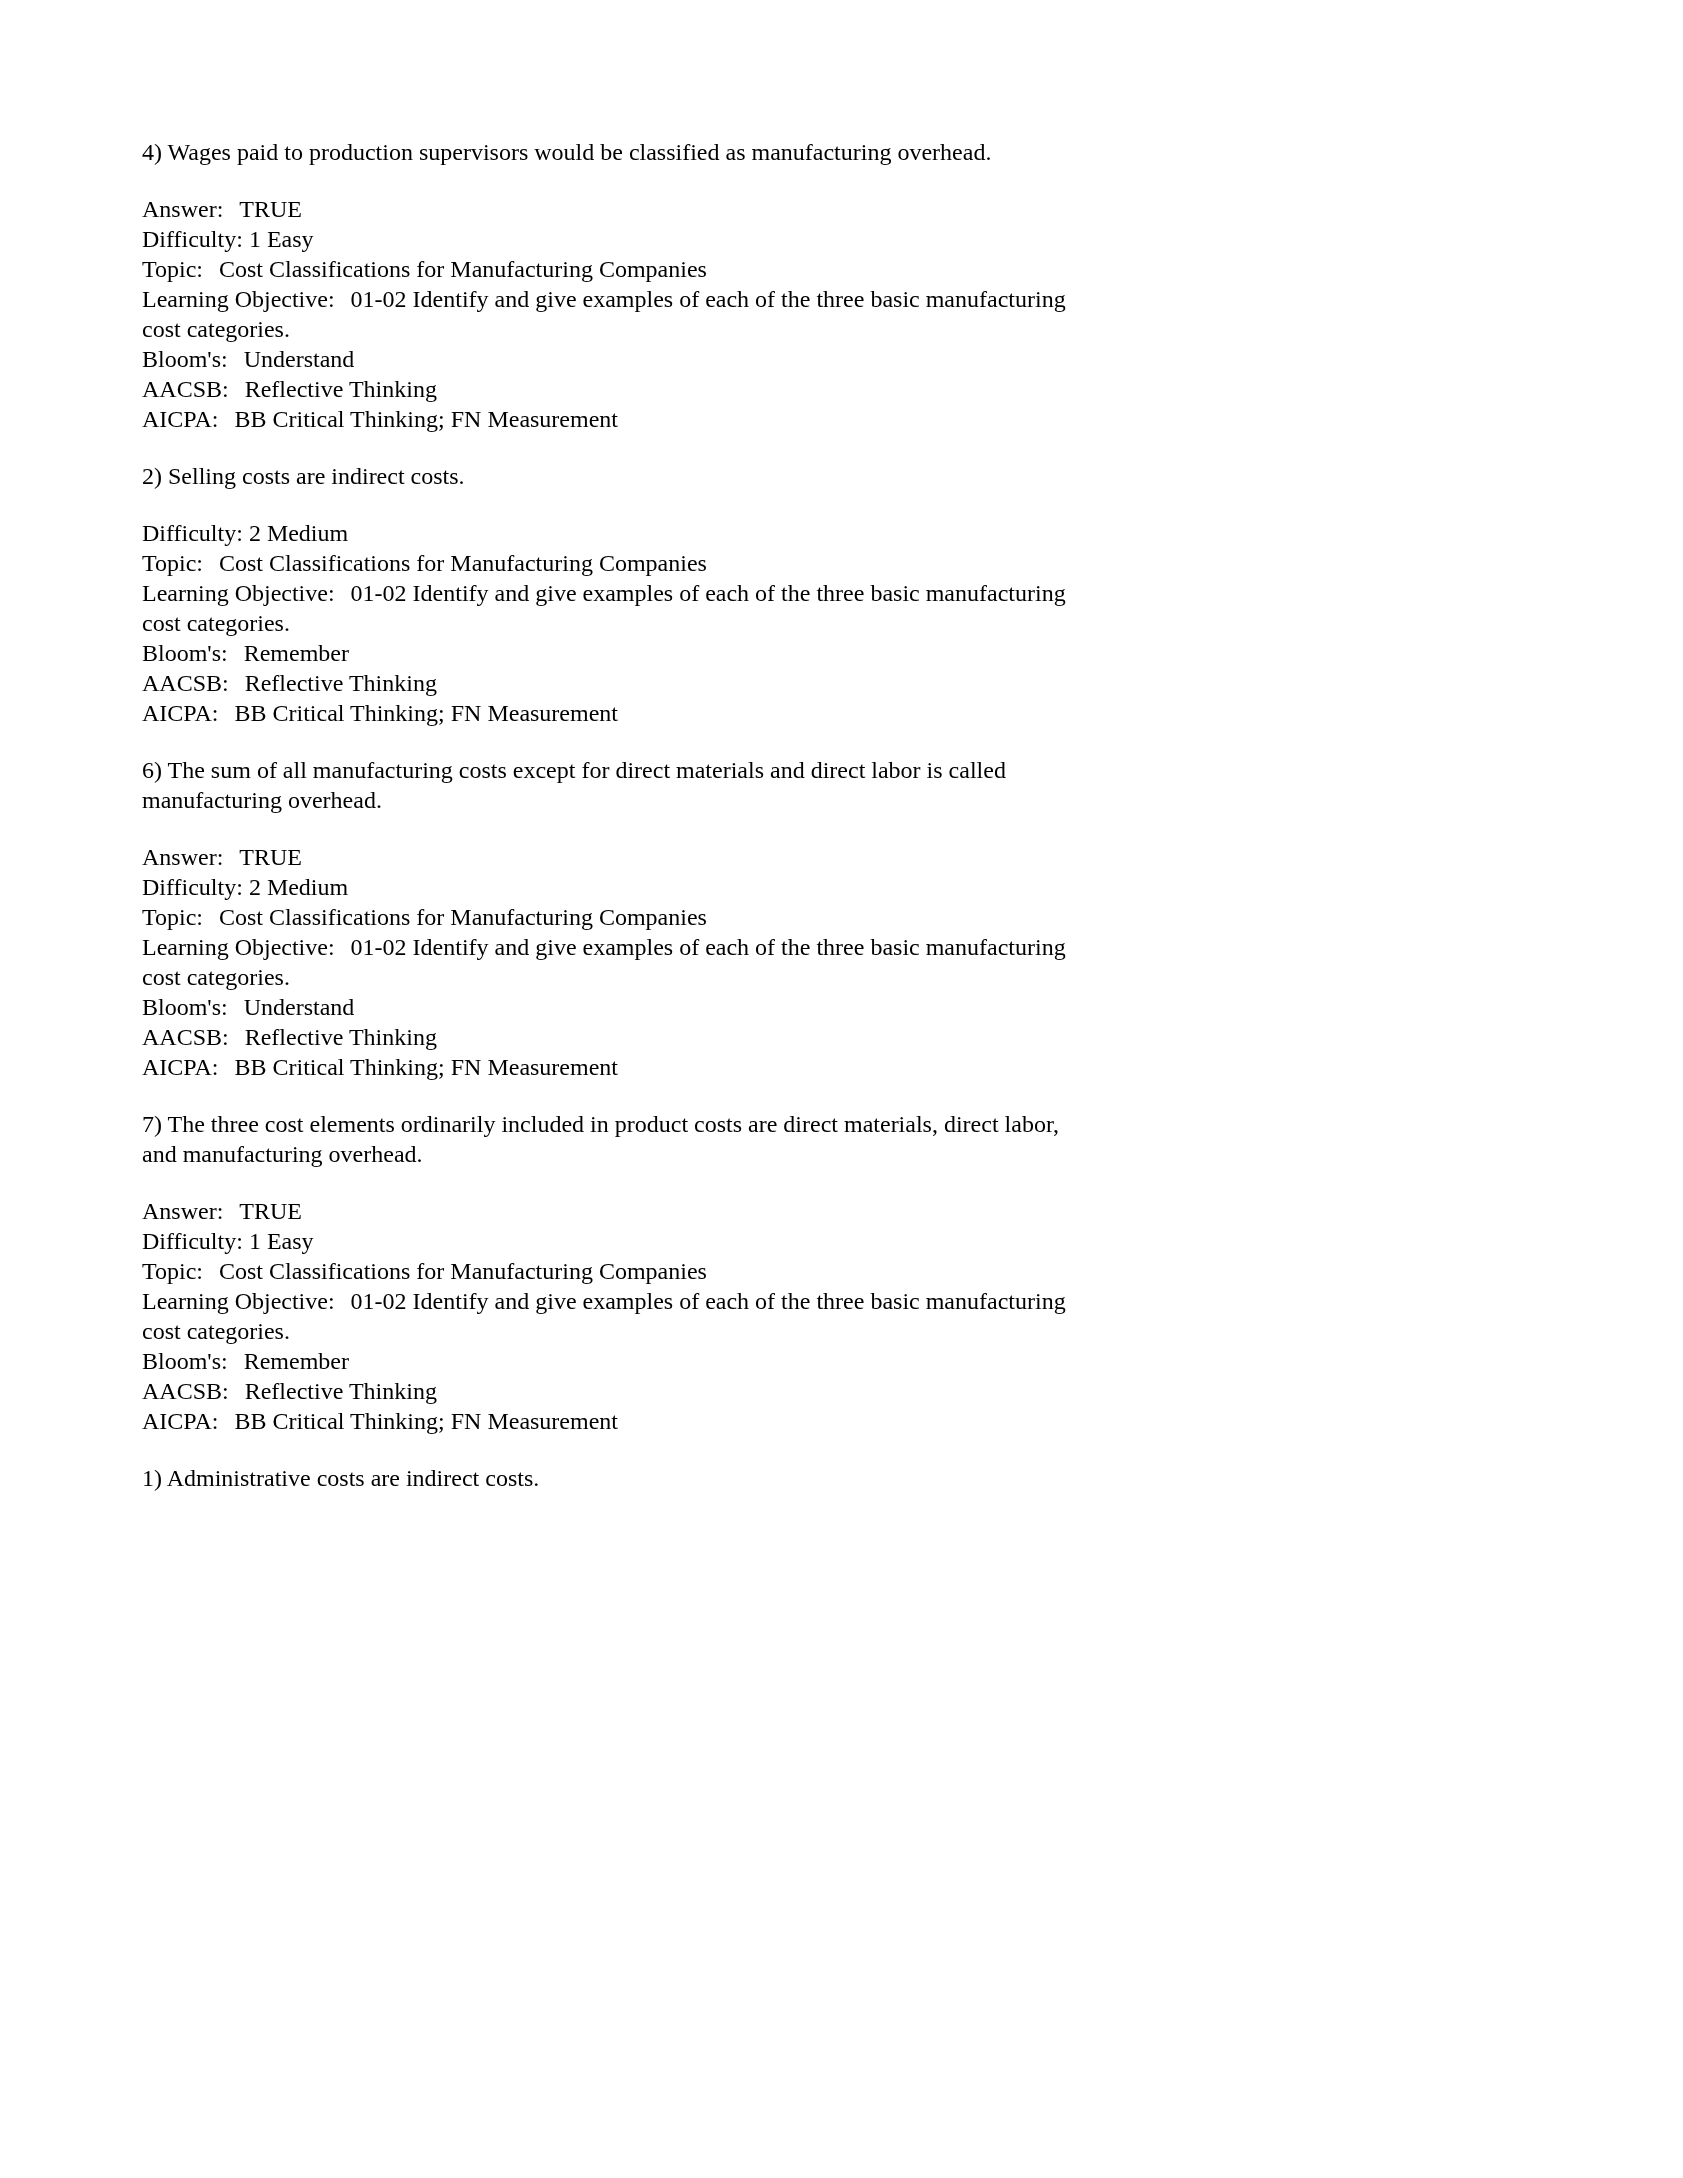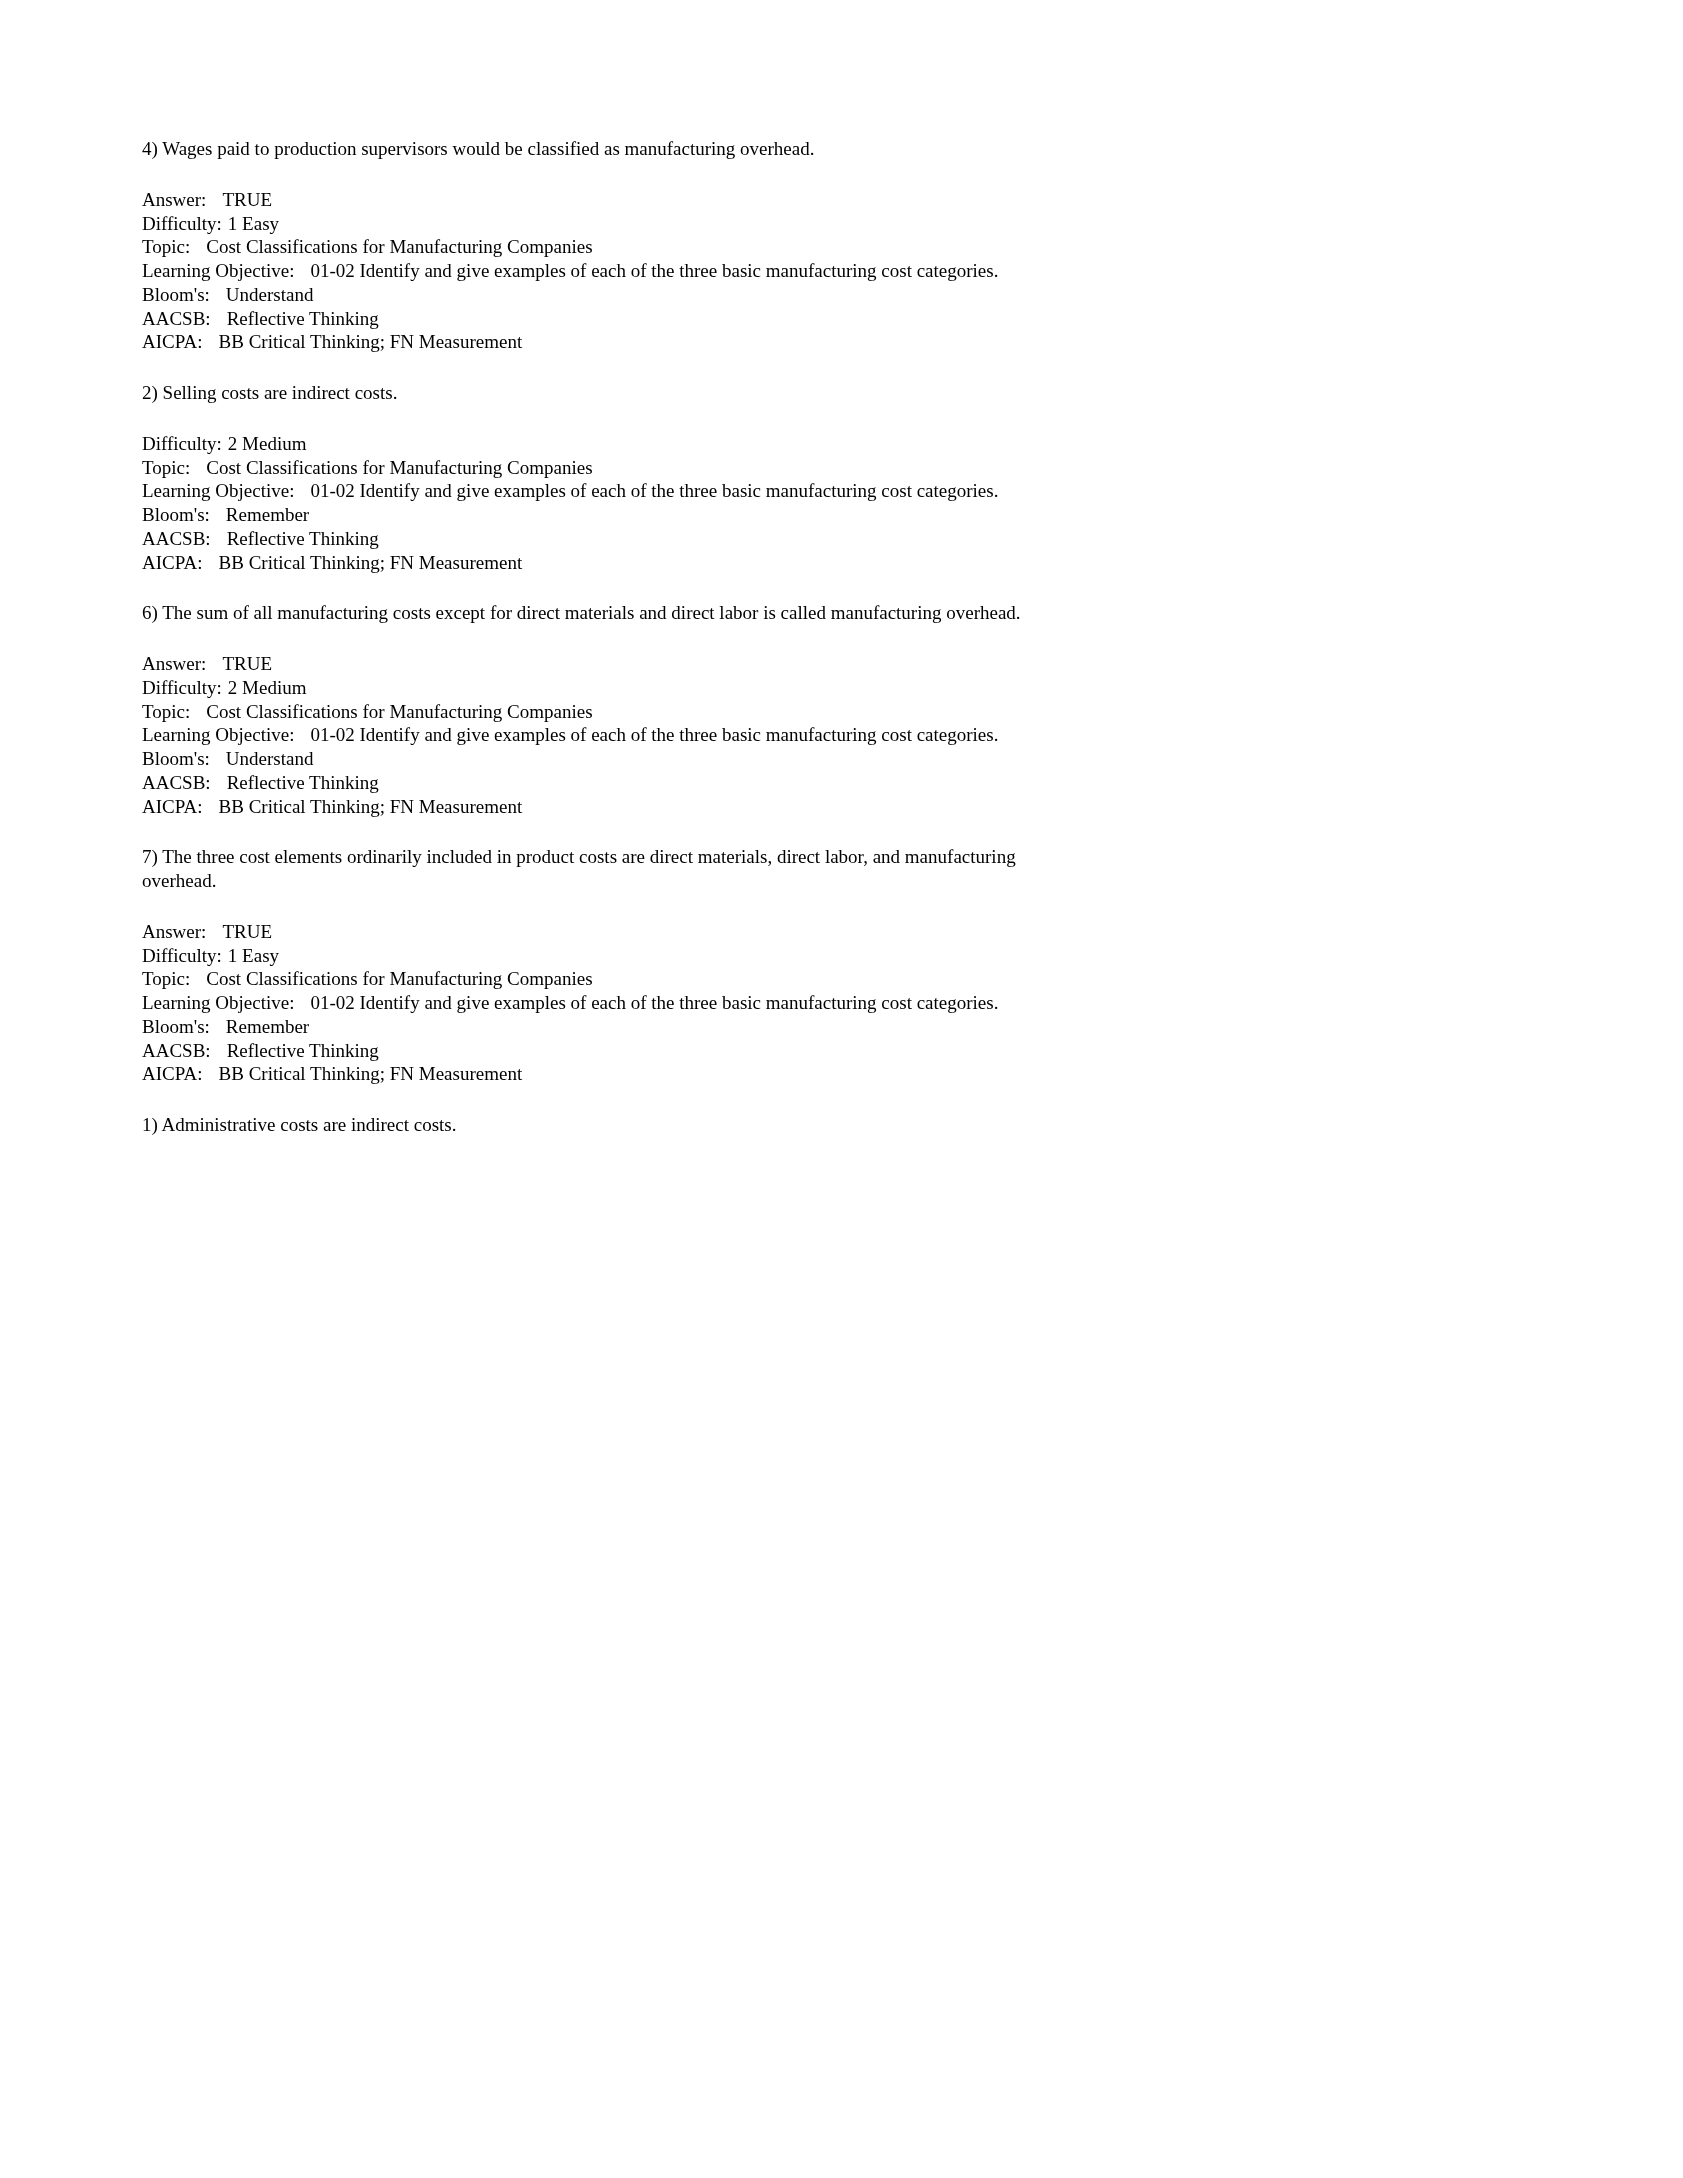--- a/index.html
+++ b/index.html
@@ -9,21 +9,21 @@
   }
   .page {
     position: relative;
     width: 1683px;
     height: 1948px;
     background: #ffffff;
     box-sizing: border-box;
     padding: 137px 0 0 142px;
     color: #000000;
     font-family: "Liberation Serif", "DejaVu Serif", serif;
-    font-size: 19px;
+    font-size: 24px;
     line-height: 1.25;
   }
   .content {
     width: 926px;
   }
   .qa {
     margin: 0 0 27px 0;
   }
   .q {
     margin: 0 0 27px 0;

